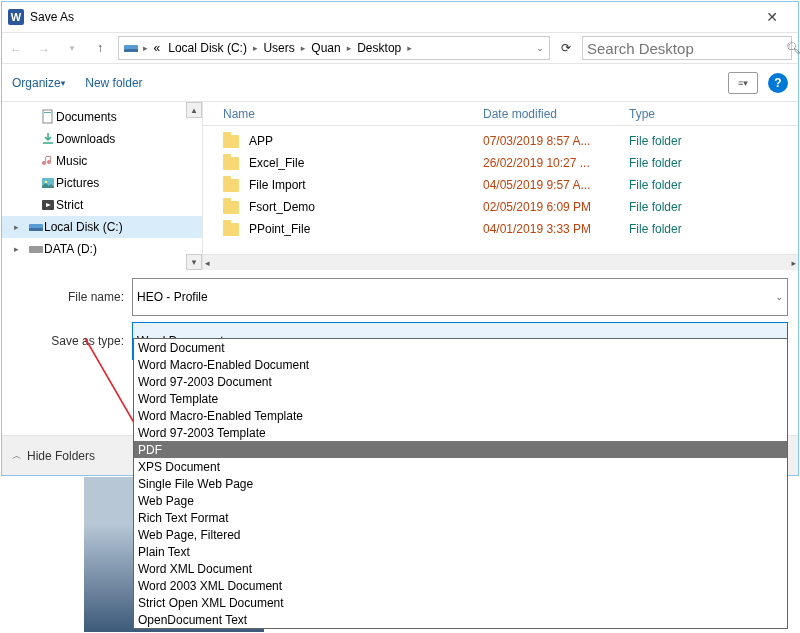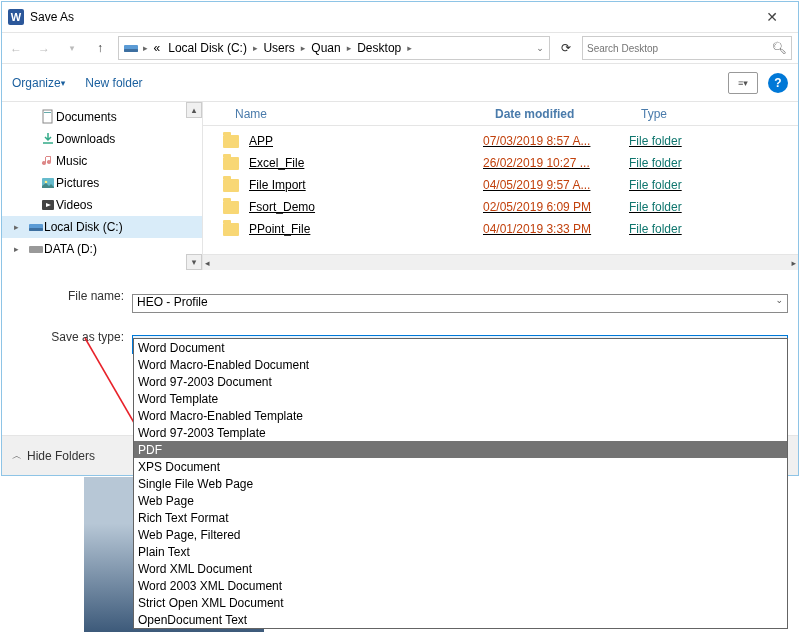--- a/index.html
+++ b/index.html
@@ -13,54 +13,54 @@
     .navbar { display: flex; align-items: center; height: 32px; border-top: 1px solid #e5e5e5; border-bottom: 1px solid #e5e5e5; }
     .nav-arrow { width: 28px; height: 28px; display: flex; align-items: center; justify-content: center; color: #bbb; }
     .up-arrow { color: #333; }
     .breadcrumb { flex: 1; border: 1px solid #ccc; height: 24px; margin: 0 4px; display: flex; align-items: center; padding: 0 2px; overflow: hidden; }
     .bc-icon { width: 16px; height: 16px; margin: 0 2px; }
     .bc-sep { color: #666; margin: 0 2px; font-size: 9px; }
     .bc-seg { padding: 0 4px; white-space: nowrap; }
     .bc-dd { width: 14px; text-align: center; color: #666; font-size: 9px; margin-left: auto; }
     .refresh-btn { width: 24px; height: 24px; display: flex; align-items: center; justify-content: center; color: #333; margin-right: 4px; }
     .search-box { width: 210px; height: 24px; border: 1px solid #ccc; margin-right: 6px; display: flex; align-items: center; padding: 0 4px; }
-    .search-box input { flex: 1; border: none; outline: none; color: #888; font-size: 10px; }
+    .search-box input { flex: 1; border: none; outline: none; color: #888; font-size: 15px; }
     .search-ic { color: #666; }
     .toolbar { display: flex; align-items: center; height: 38px; padding: 0 10px; gap: 20px; border-bottom: 1px solid #e5e5e5; background: #fff; }
     .tb-btn { color: #1a5f9e; display: flex; align-items: center; gap: 0; }
     .tb-right { margin-left: auto; display: flex; align-items: center; gap: 10px; }
     .view-btn { width: 30px; height: 22px; border: 1px solid #999; border-radius: 2px; display: flex; align-items: center; justify-content: center; gap: 2px; font-size: 9px; color: #555; }
     .help-btn { width: 20px; height: 20px; border-radius: 50%; background: #0078d7; color: #fff; display: flex; align-items: center; justify-content: center; font-weight: bold; }
     .body { display: flex; height: 168px; }
     .sidebar { width: 200px; padding: 4px 0; position: relative; }
     .sb-item { display: flex; align-items: center; height: 22px; padding-left: 38px; position: relative; }
     .sb-item .chev { position: absolute; left: 24px; font-size: 9px; color: #666; }
     .sb-item.selected { background: #d9ecf9; }
     .sb-ic { width: 16px; height: 16px; }
     .sb-scroll-up, .sb-scroll-down { position: absolute; right: 0; width: 16px; height: 16px; display: flex; align-items: center; justify-content: center; background: #f0f0f0; border: 1px solid #ccc; font-size: 9px; color: #555; }
     .sb-scroll-up { top: 0; }
     .sb-scroll-down { bottom: 0; }
     .main { flex: 1; display: flex; flex-direction: column; border-left: 1px solid #e5e5e5; }
     .col-headers { display: flex; border-bottom: 1px solid #e5e5e5; height: 24px; align-items: center; color: #4a7bab; padding-left: 20px; }
-    .col-name { width: 260px; margin-left: 12px; }
-    .col-date { width: 146px; font-weight: bold; }
+    .col-name { width: 260px; }
+    .col-date { width: 146px; }
     .col-type { width: 102px; }
-    .rows { flex: 1; padding-top: 4px; text-decoration: underline; }
+    .rows { flex: 1; padding-top: 4px; }
     .row { display: flex; align-items: center; height: 22px; padding-left: 20px; }
     .folder-ic { width: 16px; height: 13px; background: #f8d775; border-radius: 1px; margin-right: 10px; position: relative; }
     .folder-ic::before { content: ""; position: absolute; top: -3px; left: 0; width: 8px; height: 3px; background: #f8d775; border-radius: 1px 1px 0 0; }
     .r-name { width: 234px; }
     .r-date { width: 146px; color: #c2410c; }
     .r-type { width: 102px; color: #0f766e; }
     .hscroll { height: 16px; border-top: 1px solid #e5e5e5; display: flex; align-items: center; justify-content: space-between; padding: 0 2px; background: #f0f0f0; }
     .hscroll span { font-size: 9px; color: #555; }
     .form-area { padding: 8px 10px; }
     .form-row { display: flex; align-items: center; margin-bottom: 6px; }
     .form-label { width: 120px; text-align: right; padding-right: 8px; color: #333; }
-    .form-field { flex: 1; border: 1px solid #8a8a8a; height: 19px; display: flex; padding: 0 4px; background: #fff; position: relative; margin-top: 16px; }
+    .form-field { flex: 1; border: 1px solid #8a8a8a; height: 38px; display: flex; align-items: center; padding: 0 4px; background: #fff; position: relative; }
     .form-field .dd { position: absolute; right: 4px; font-size: 9px; color: #555; }
     .form-field.blue { background: #e8f3fb; border: 1px solid #0078d7; }
     .authors-row { display: flex; padding-left: 124px; }
     .authors-lbl { width: 54px; color: #444; }
     .footer { position: absolute; bottom: 0; left: 0; right: 0; height: 40px; display: flex; align-items: center; padding: 0 10px; background: #f0f0f0; border-top: 1px solid #e5e5e5; }
     .hide-folders { display: flex; align-items: center; gap: 5px; color: #333; }
 
     .dropdown { position: absolute; left: 133px; top: 338px; width: 655px; border: 1px solid #646464; background: #fff; z-index: 10; }
     .dd-item { height: 17px; padding: 0 4px; display: flex; align-items: center; font-size: 12px; }
     .dd-item.selected { background: #737373; color: #fff; }
@@ -153,21 +153,21 @@
             <circle cx="6" cy="7" r="1.3" fill="#fe8"></circle>
             <path d="M2 11l4-3 3 3 2-2 3 3v1H2z" fill="#488"></path>
           </svg>
         <span>Pictures</span>
       </div>
       <div class="sb-item">
         <svg class="ic16 sb-ic" viewBox="0 0 16 16">
             <rect x="2" y="3" width="12" height="10" fill="#444" rx="1"></rect>
             <path d="M6 6l5 2-5 2z" fill="#fff"></path>
           </svg>
-        <span>Videos</span>
+        <span>Strict</span>
       </div>
       <div class="sb-item selected" style="padding-left:26px;">
         <span class="chev" style="left:12px;">▸</span>
         <svg class="ic16 sb-ic" viewBox="0 0 16 16">
             <rect x="1" y="5" width="14" height="7" fill="#5b9bd5" rx="1"></rect>
             <rect x="1" y="9" width="14" height="3" fill="#3d6fa0" rx="1"></rect>
           </svg>
         <span>Local Disk (C:)</span>
       </div>
       <div class="sb-item" style="padding-left:26px;">

